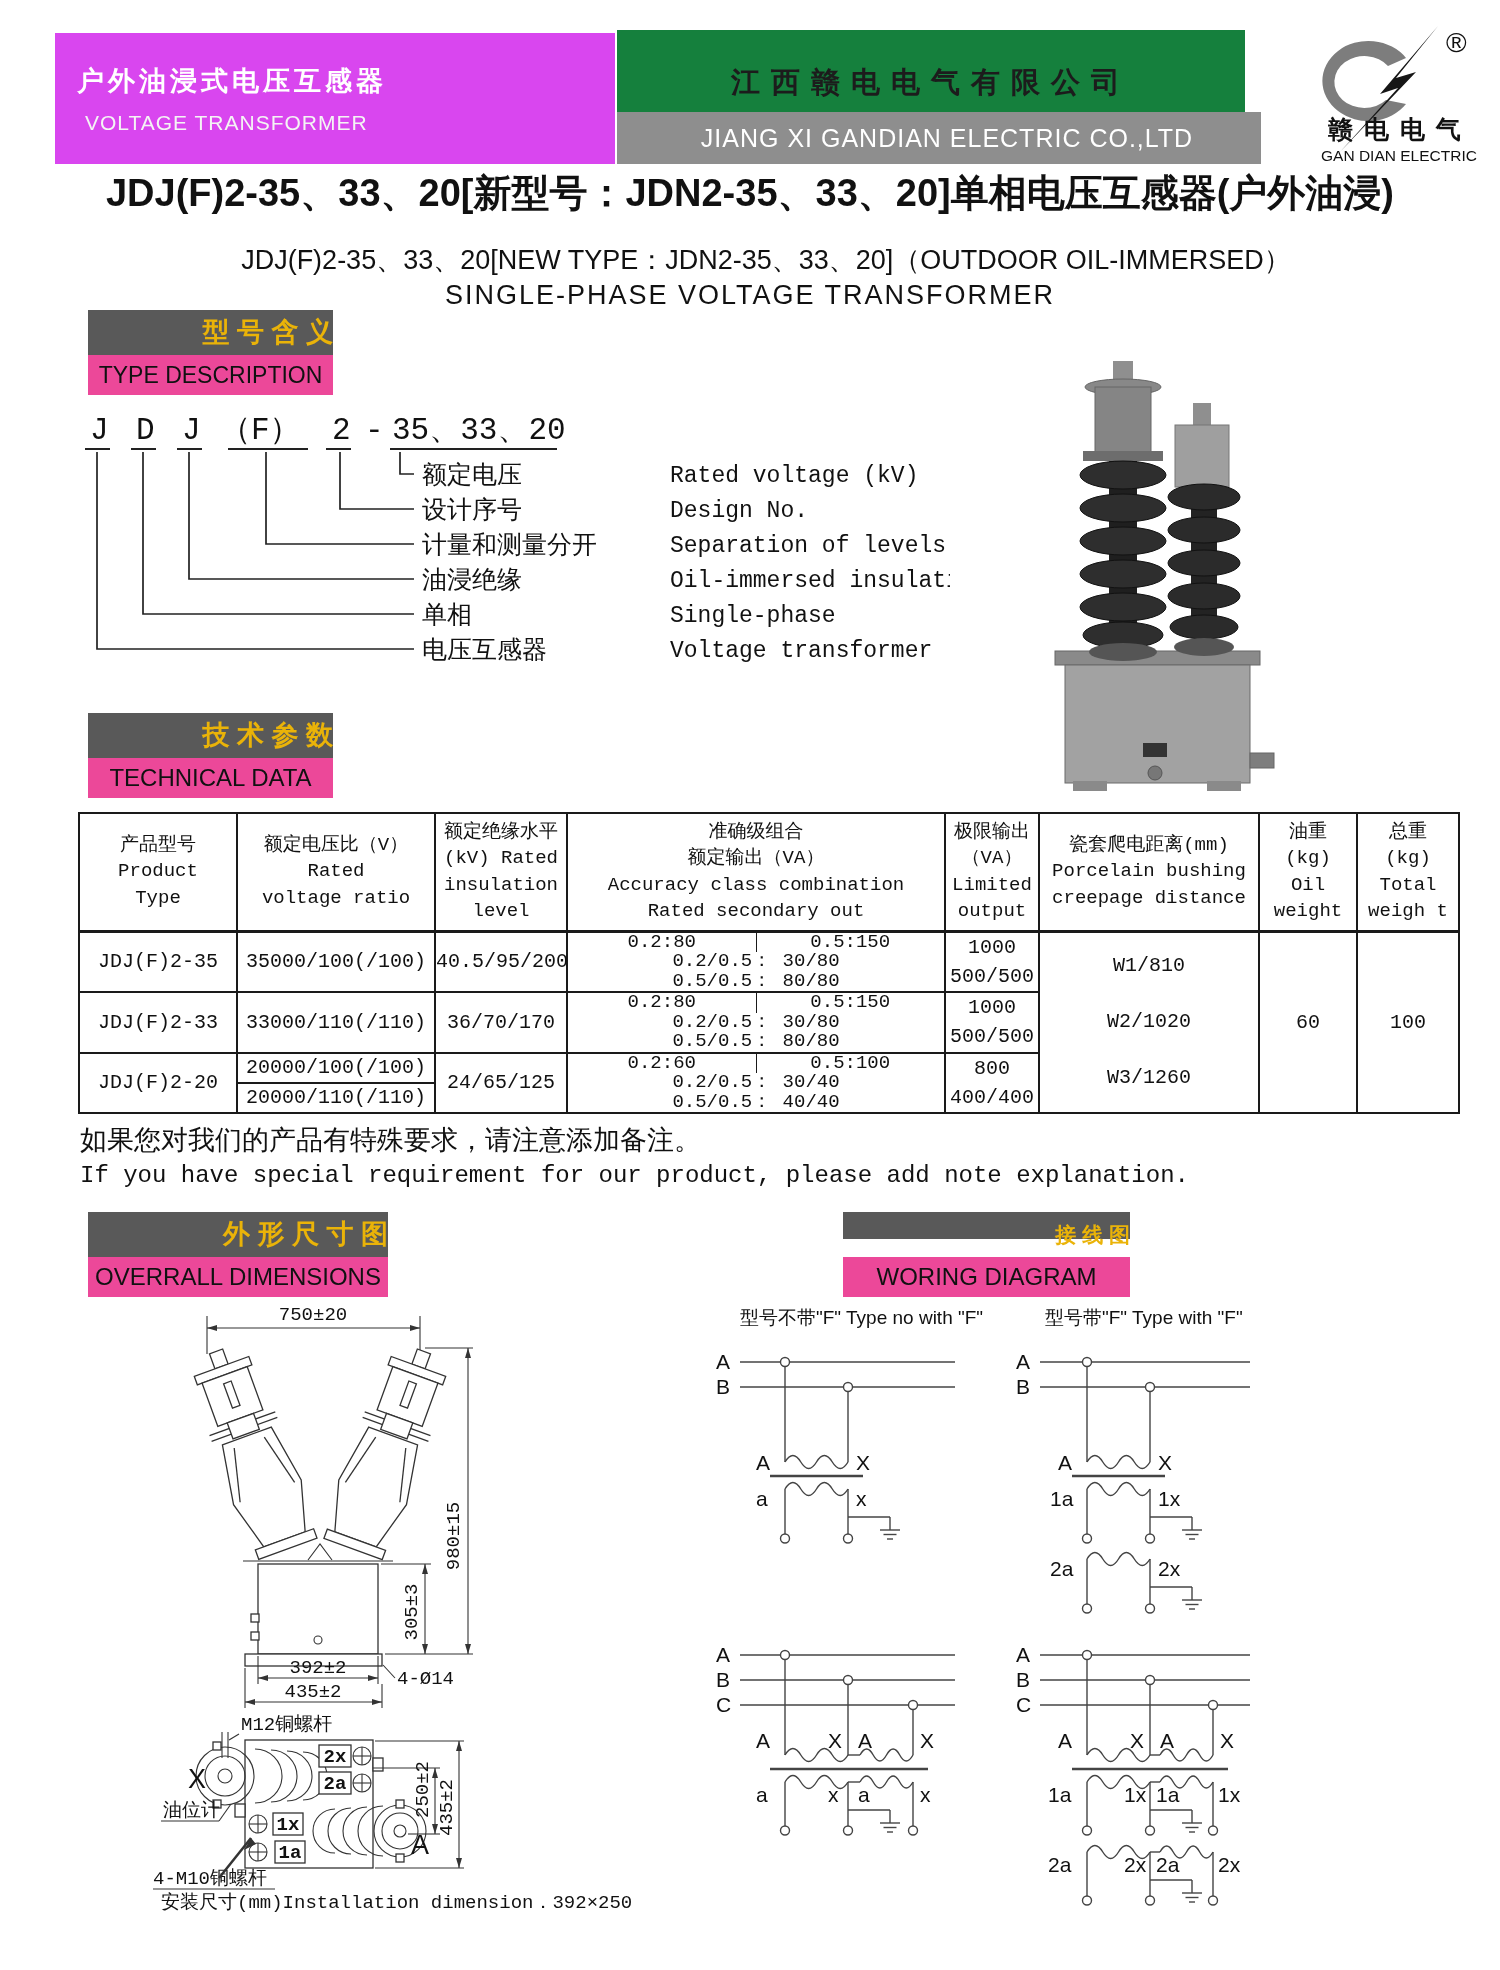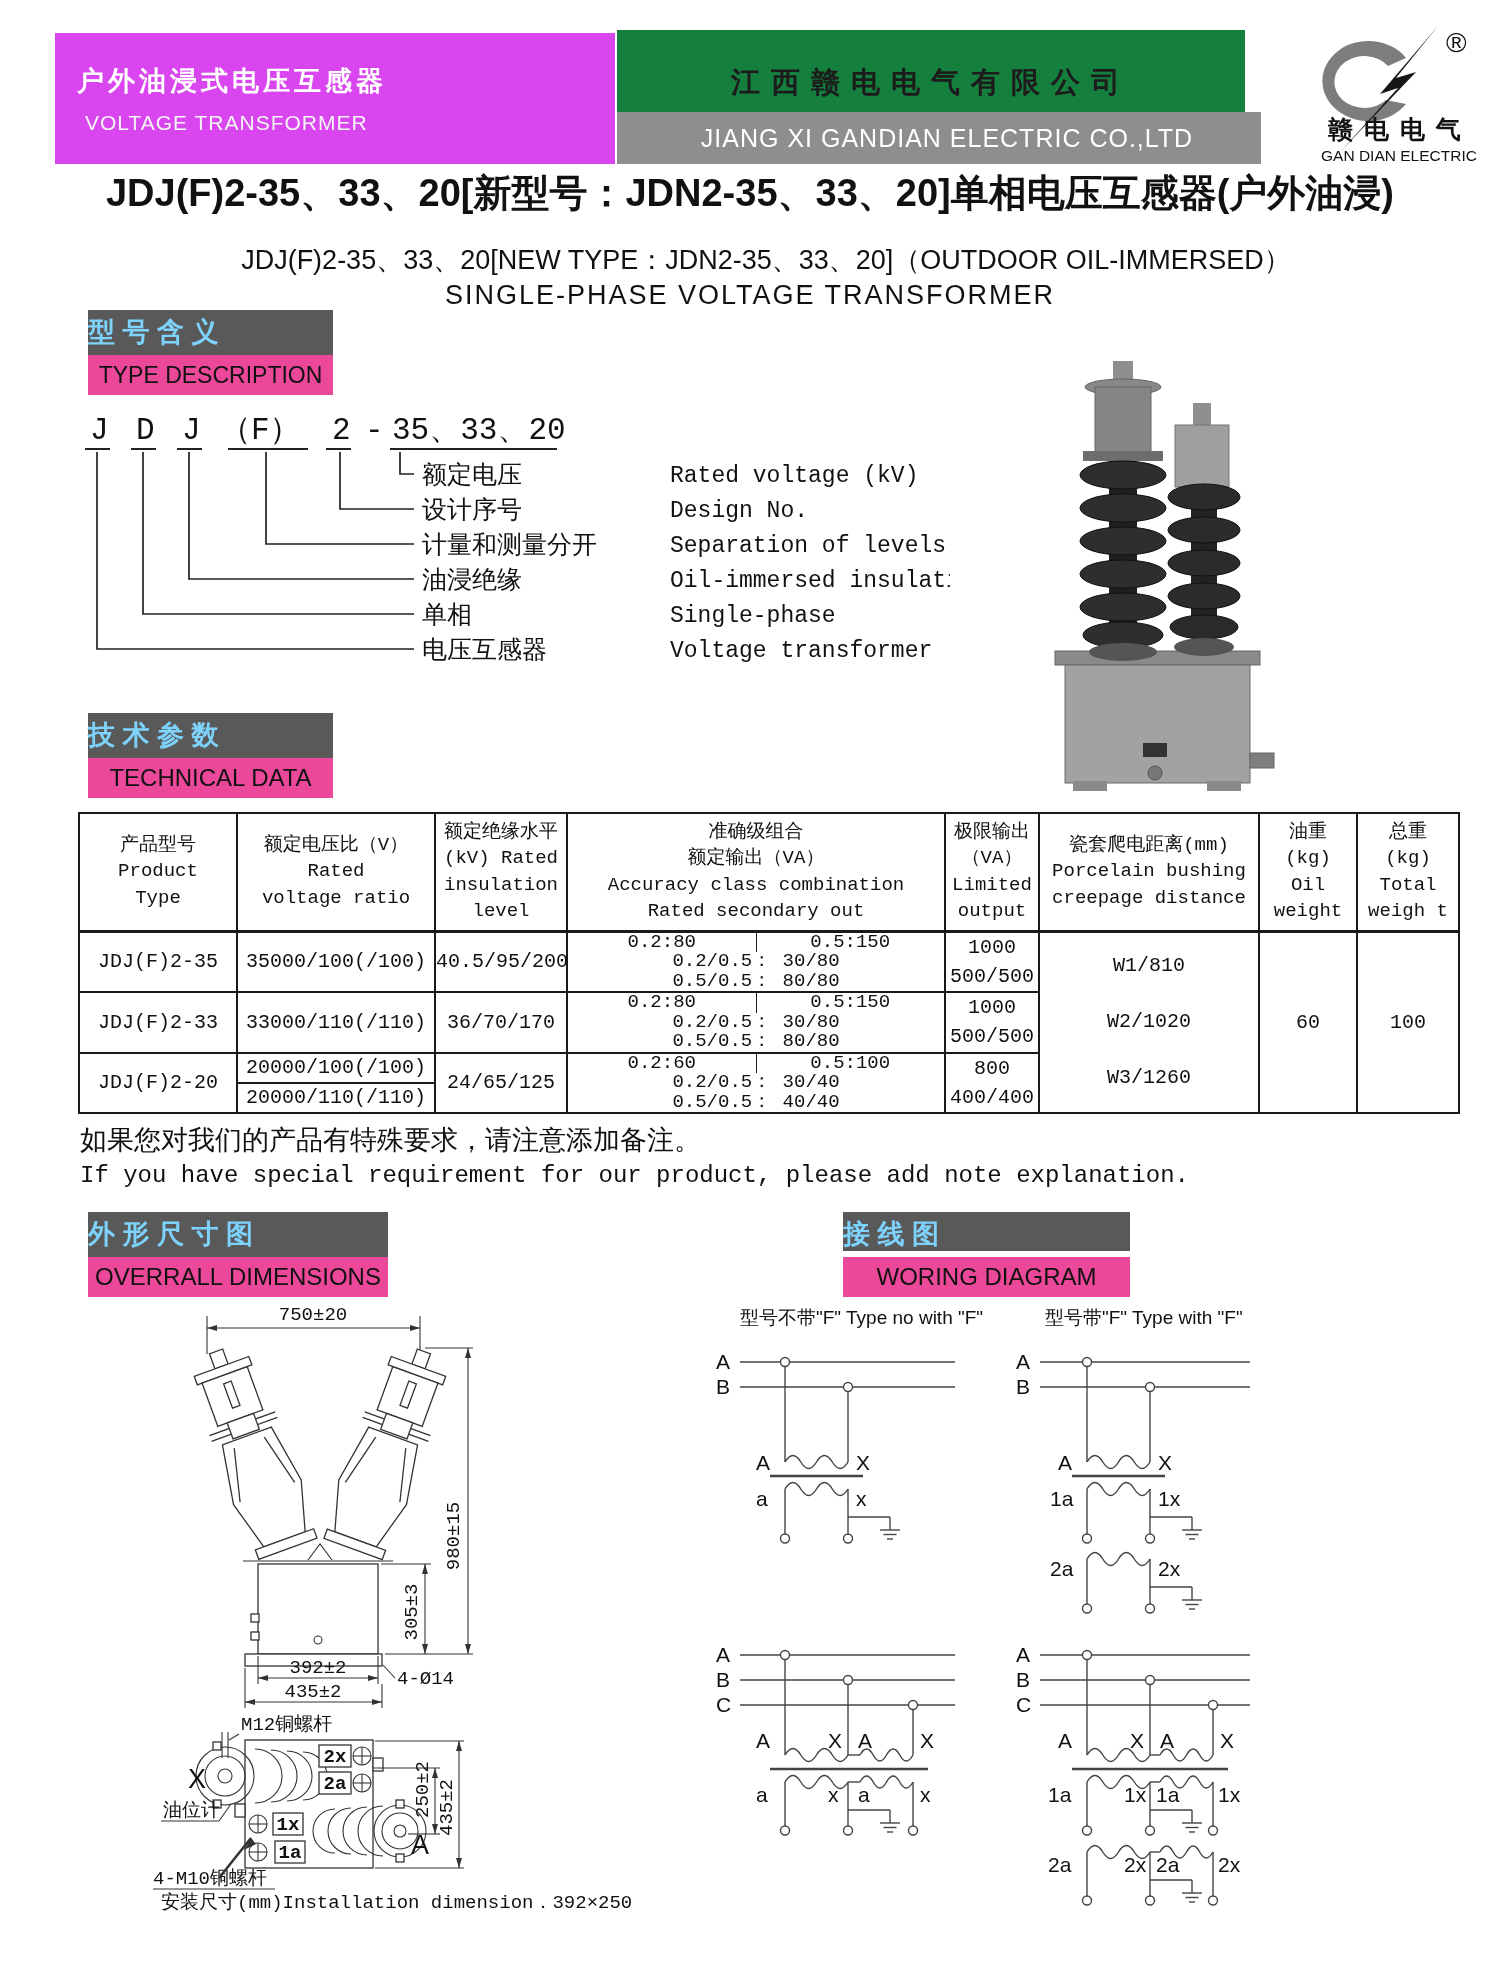--- a/index.html
+++ b/index.html
@@ -14,29 +14,29 @@
                align-items:center;justify-content:center;font-size:29px;font-weight:bold;
                letter-spacing:11px;color:#1c1c1c;}
   .hdr-mid-bot{left:617px;top:112px;width:628px;height:52px;background:#8e8e8e;display:flex;
                align-items:center;justify-content:center;font-size:25px;font-weight:normal;
                color:#fff;letter-spacing:1px;padding-left:16px;}
   
   .title{left:0;top:168px;width:100%;text-align:center;font-size:38px;font-weight:bold;}
   .sub1{left:0;top:242px;width:100%;text-align:center;font-size:27px;padding-left:16px;}
   .sub2{left:0;top:280px;width:100%;text-align:center;font-size:27px;letter-spacing:2px;}
   
-  .badge-cn{background:#595959;color:#7dd3fc;font-weight:bold;text-align:left;}
+  .badge-cn{background:#595959;color:#eab308;font-weight:bold;text-align:right;}
   .badge-en{background:#ec4899;color:#111;font-weight:normal;text-align:center;}
   .b-type-cn{left:88px;top:310px;width:245px;height:45px;line-height:45px;font-size:27px;}
   .b-type-en{left:88px;top:355px;width:245px;height:40px;line-height:40px;font-size:23px;}
   .b-tech-cn{left:88px;top:713px;width:245px;height:45px;line-height:45px;font-size:27px;}
   .b-tech-en{left:88px;top:758px;width:245px;height:40px;line-height:40px;font-size:24px;}
   .b-dims-cn{left:88px;top:1212px;width:300px;height:45px;line-height:45px;font-size:27px;}
   .b-dims-en{left:88px;top:1257px;width:300px;height:40px;line-height:40px;font-size:24px;}
-  .b-wire-cn{left:843px;top:1212px;width:287px;height:39px;line-height:45px;font-size:27px;}
+  .b-wire-cn{left:843px;top:1212px;width:287px;height:27px;line-height:45px;font-size:21px;}
   .b-wire-en{left:843px;top:1257px;width:287px;height:40px;line-height:40px;font-size:24px;}
   
   .ttable{position:absolute;left:78px;top:812px;width:1380px;border-collapse:collapse;
           font-family:"Liberation Mono",monospace;table-layout:fixed;}
   .ttable th,.ttable td{border:2px solid #1a1a1a;text-align:center;vertical-align:middle;
           font-weight:normal;padding:0;}
   .ttable{border:1px solid #737373;}
   .ttable th{font-size:19px;line-height:1.4;white-space:pre-line;border-bottom:3px solid #1a1a1a;}
   .ttable td{font-size:20px;}
   .tr-h{height:118px;} .tr-r{height:59px;} .tr-s{height:30px;}

